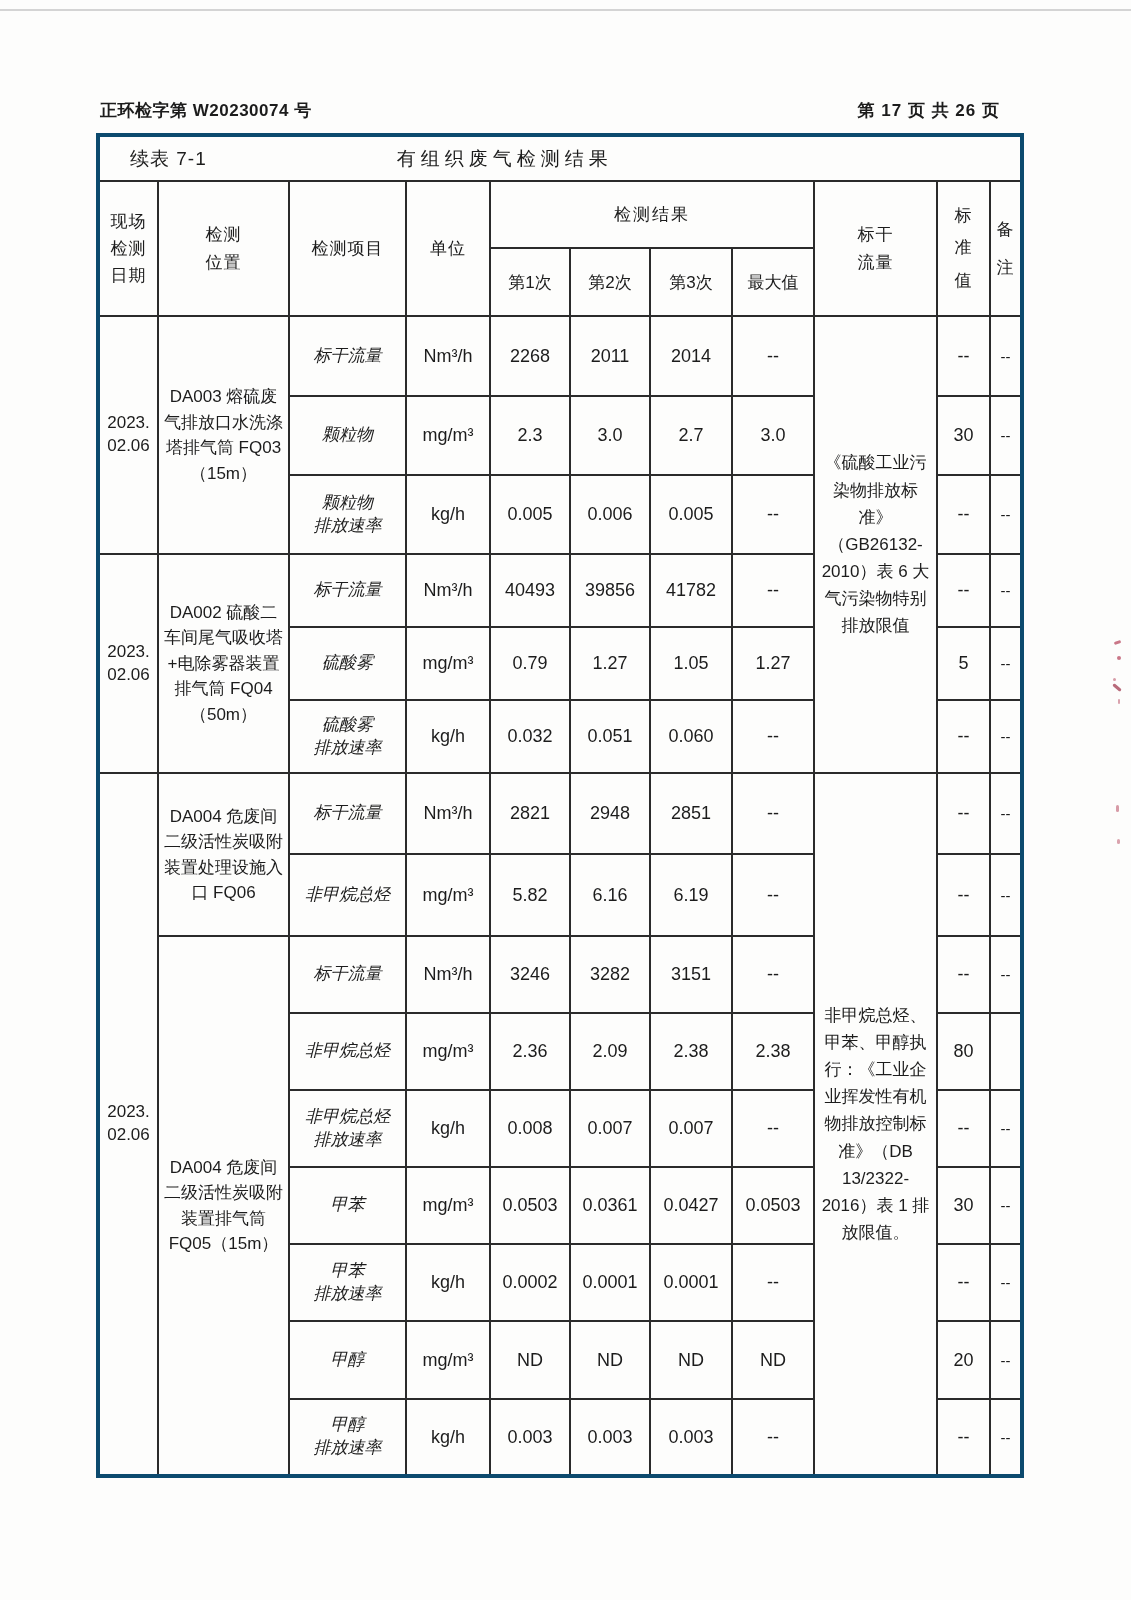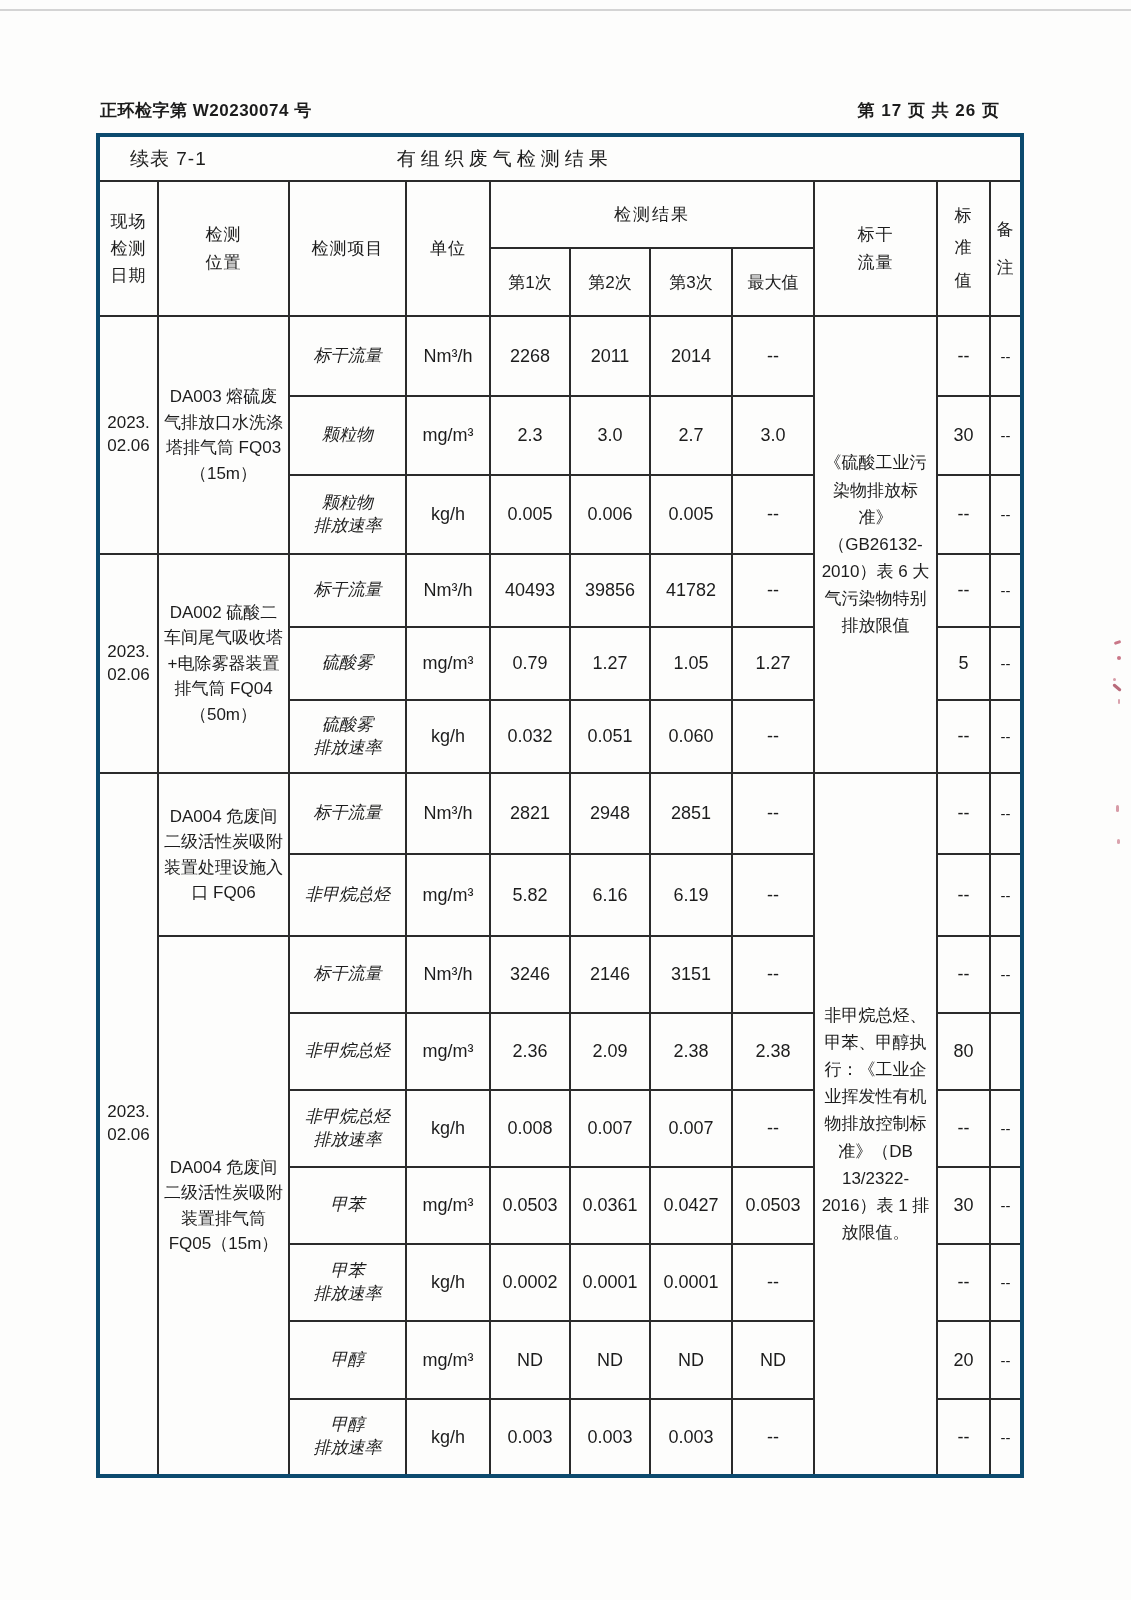--- a/index.html
+++ b/index.html
@@ -237,21 +237,21 @@
   </tr>
 
   <tr style="height:77px">
     <td class="loc-cell" rowspan="7">DA004 危废间二级活性炭吸附装置排气筒 FQ05（15m）</td>
     <td class="item-cell">
           <div>标干流量</div>
           <div></div>
         </td>
     <td class="unit-cell">Nm³/h</td>
     <td class="num-cell">3246</td>
-    <td class="num-cell">2146</td>
+    <td class="num-cell">3282</td>
     <td class="num-cell">3151</td>
     <td class="num-cell">--</td>
     <td class="limit-cell">--</td>
     <td class="remark-cell">--</td>
   </tr>
   <tr style="height:77px">
     <td class="item-cell">
           <div>非甲烷总烃</div>
           <div></div>
         </td>

